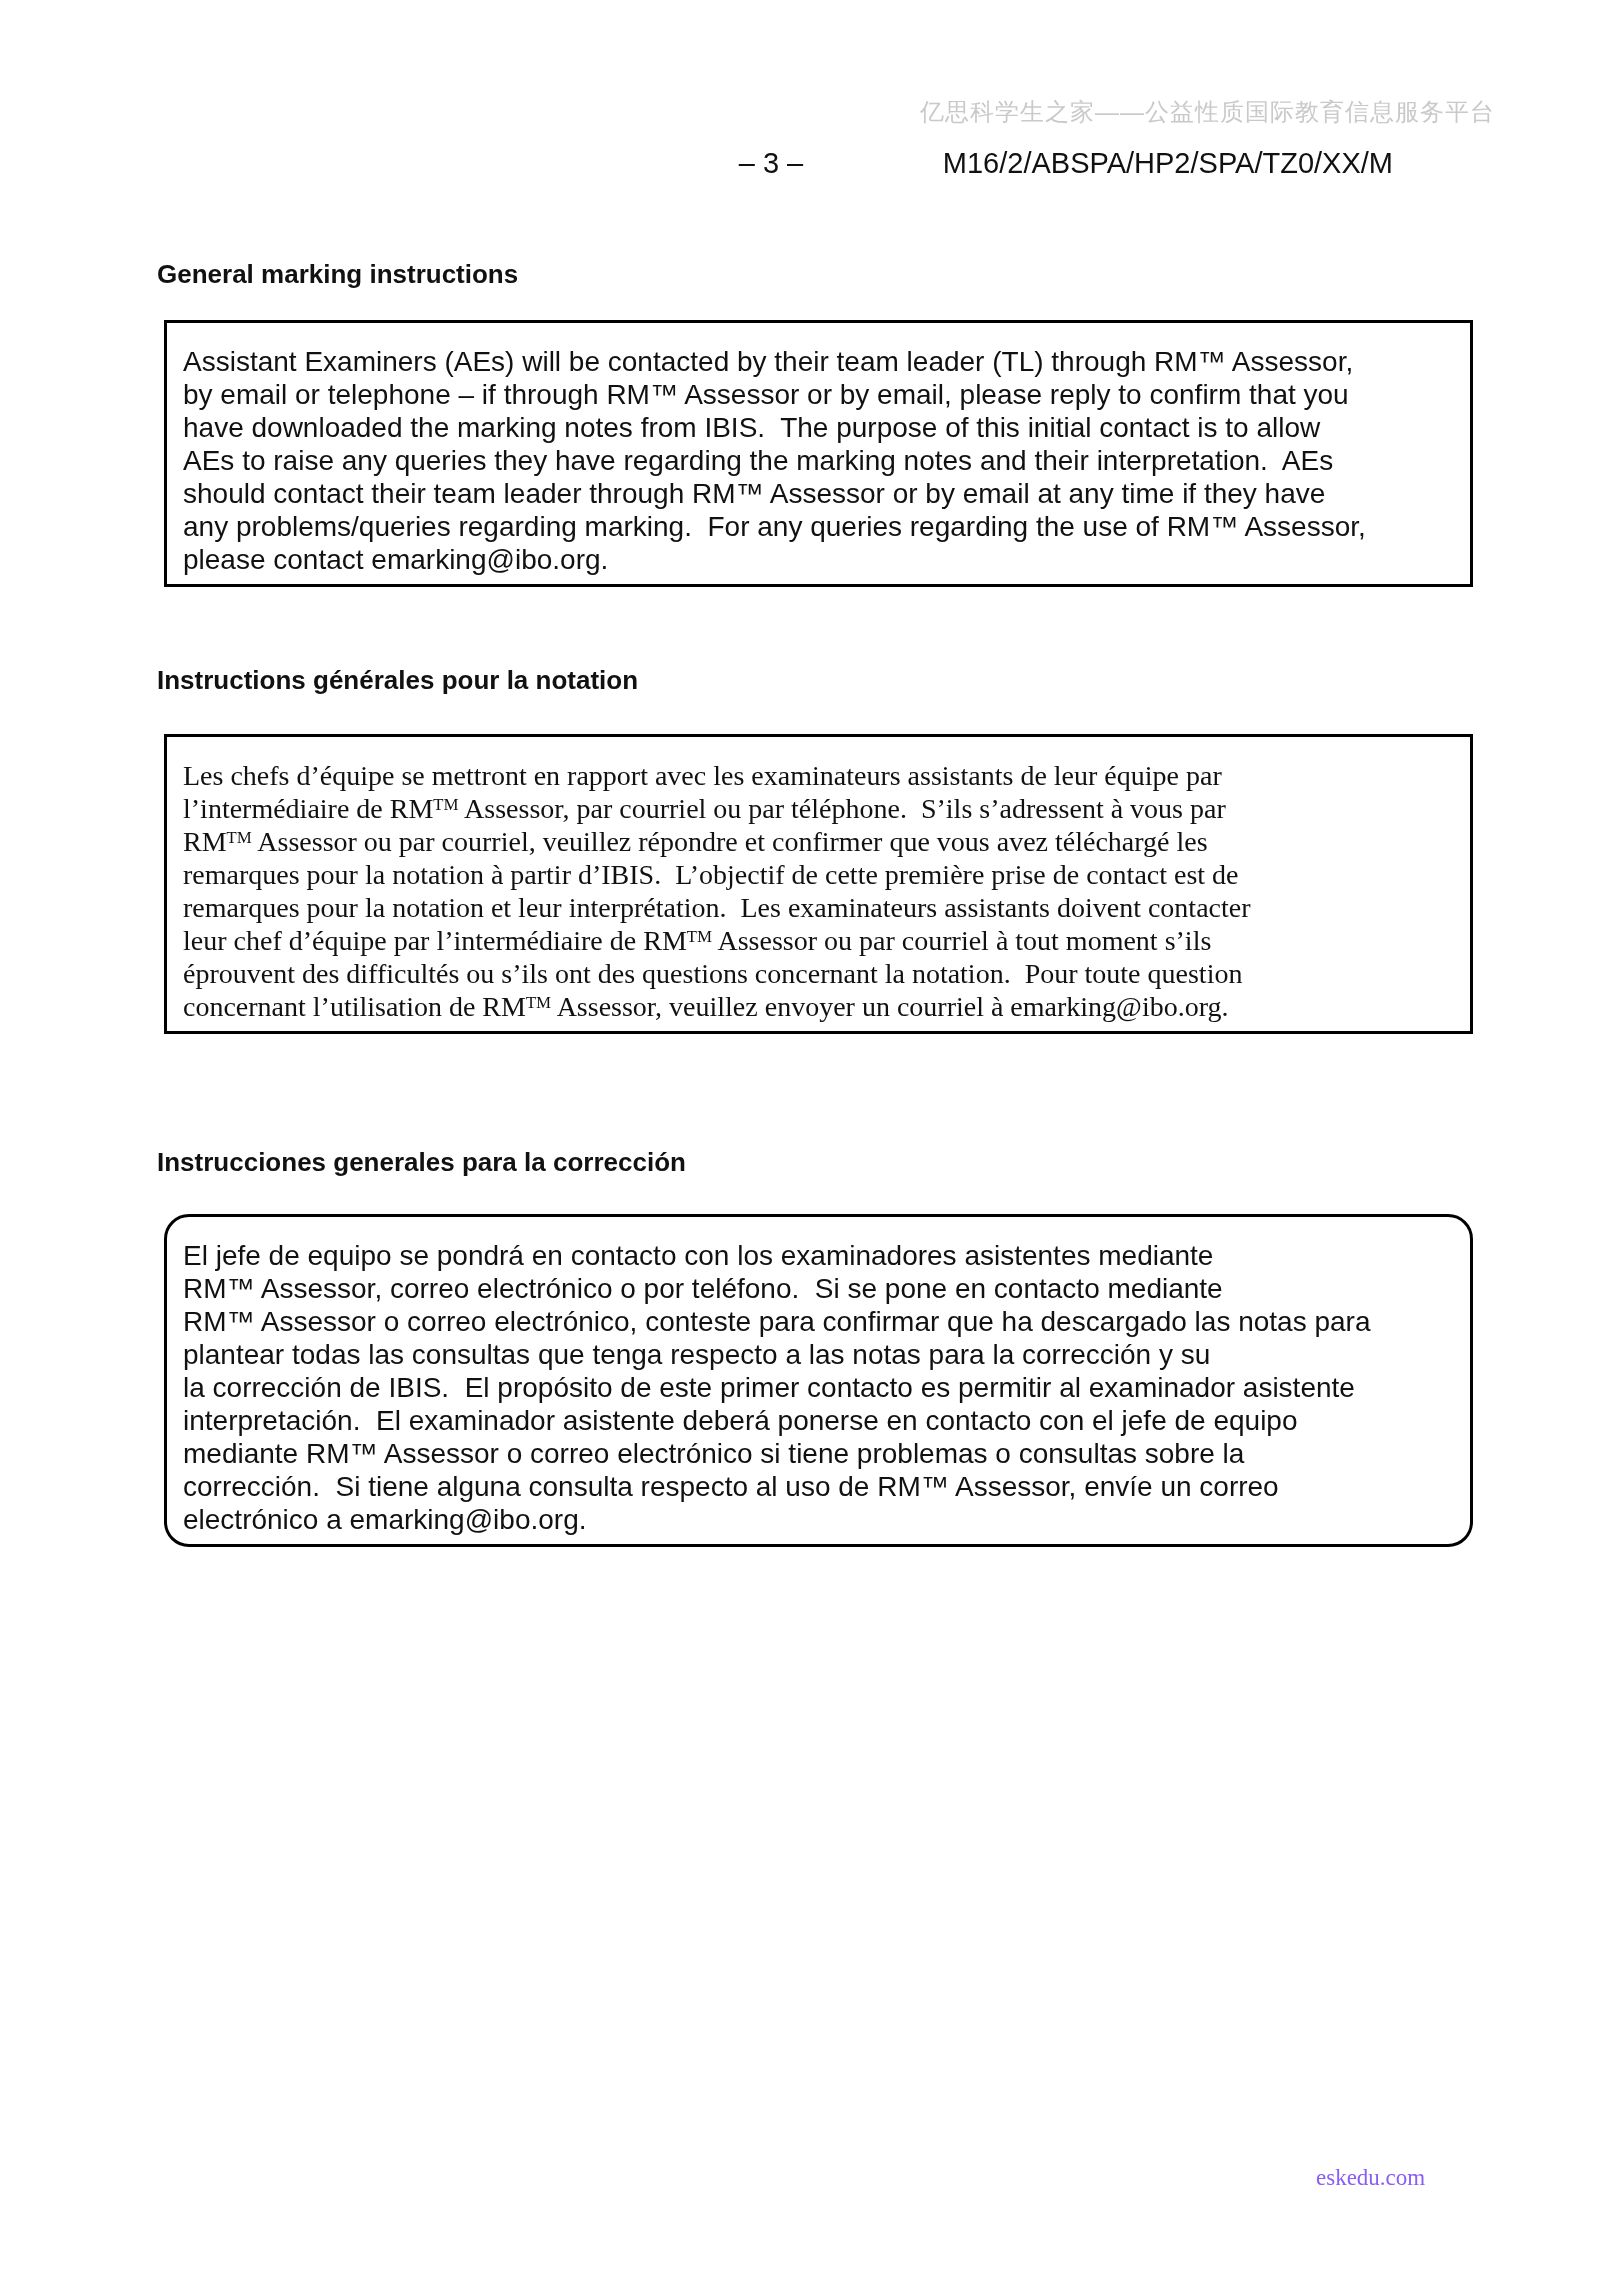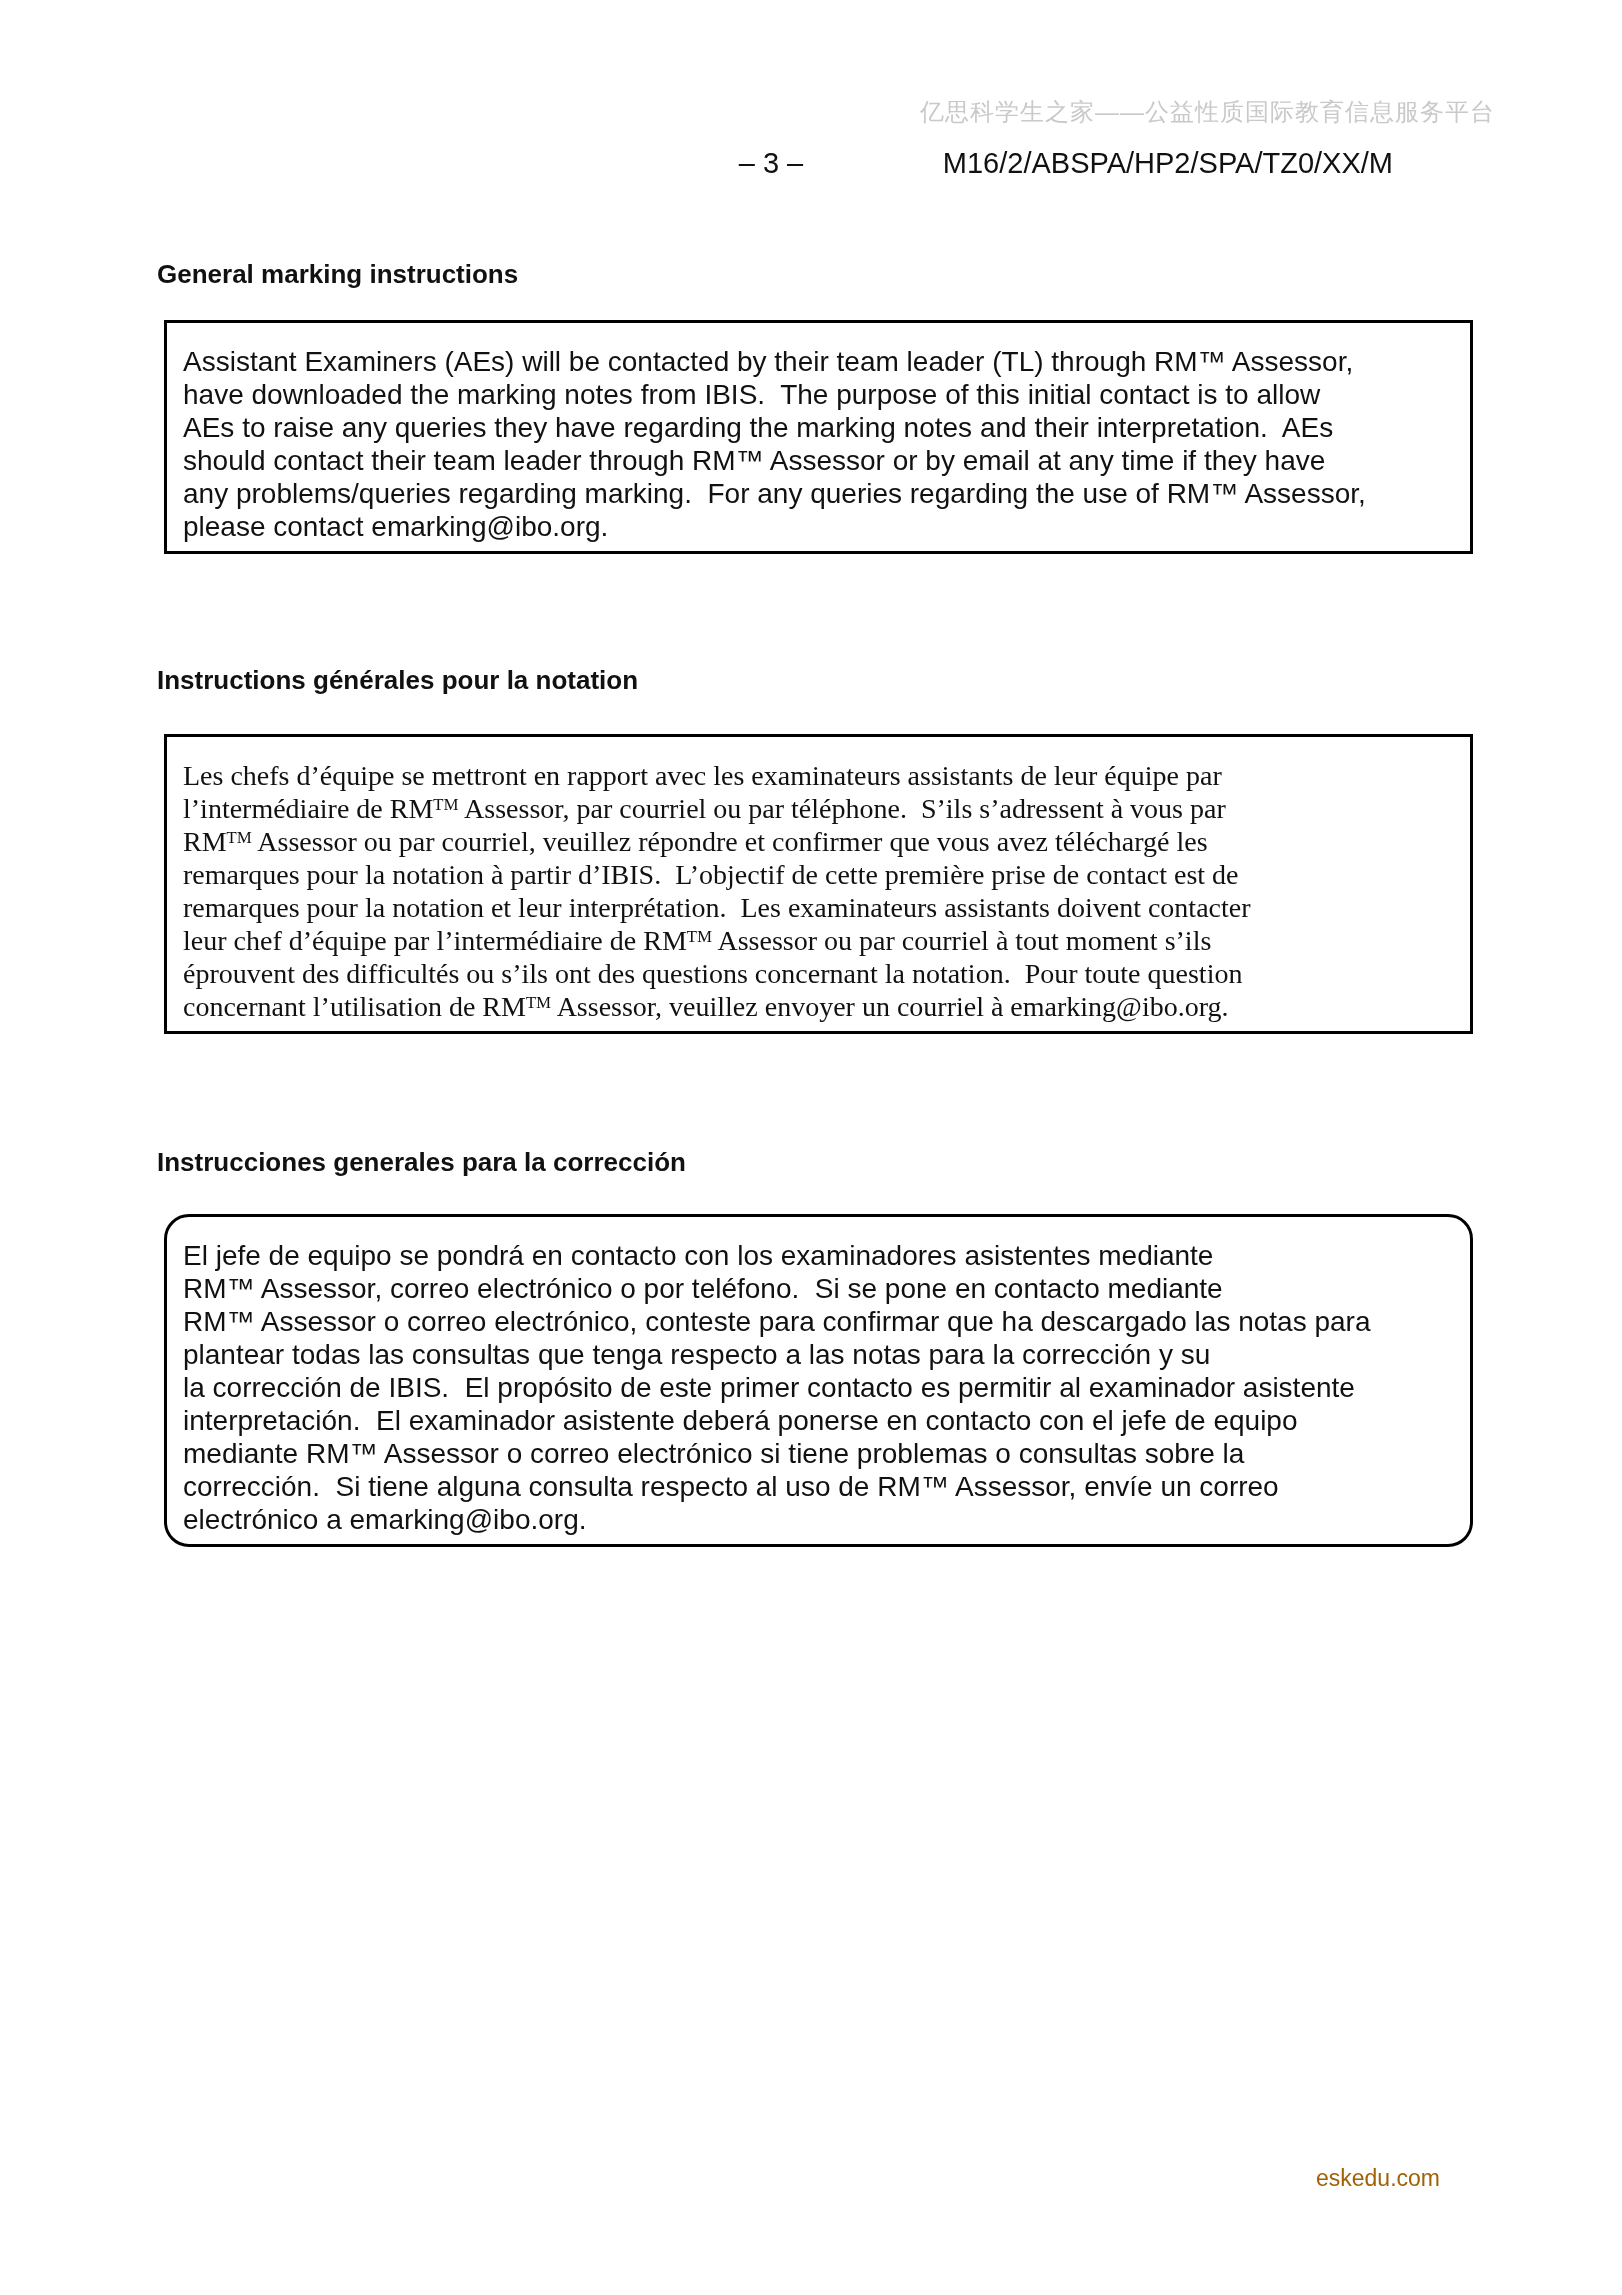--- a/index.html
+++ b/index.html
@@ -62,41 +62,42 @@
   #heading-en { top: 239px; }
   #box-en     { top: 300px; }
   #heading-fr { top: 645px; }
   #box-fr     { top: 714px; font-family: Liberation Serif, serif; }
   #heading-es { top: 1127px; text-align: right; }
   #box-es     { top: 1194px; border-radius: 25px; }
   .watermark-bottom {
     position: absolute;
     top: 2145px;
     left: 1316px;
-    font-family: Liberation Sans, sans-serif;
+    font-family: Liberation Serif, serif;
     font-size: 23px;
-    color: #a16207;
+    color: #8b5cf6;
     white-space: pre;
   }
 </style>
 </head>
 <body>
 
 <div class="page">
 
   <div class="watermark-top">亿思科学生之家——公益性质国际教育信息服务平台</div>
 
   <div class="page-number">– 3 –</div>
 
   <div class="doc-code">M16/2/ABSPA/HP2/SPA/TZ0/XX/M</div>
 
   <div class="section-heading" id="heading-en">General marking instructions</div>
 
   <div class="instruction-box" id="box-en">
       <div class="box-line">Assistant Examiners (AEs) will be contacted by their team leader (TL) through RM™ Assessor,</div>
+      <div class="box-line">by email or telephone – if through RM™ Assessor or by email, please reply to confirm that you</div>
       <div class="box-line">have downloaded the marking notes from IBIS.  The purpose of this initial contact is to allow</div>
       <div class="box-line">AEs to raise any queries they have regarding the marking notes and their interpretation.  AEs</div>
       <div class="box-line">should contact their team leader through RM™ Assessor or by email at any time if they have</div>
       <div class="box-line">any problems/queries regarding marking.  For any queries regarding the use of RM™ Assessor,</div>
       <div class="box-line">please contact emarking@ibo.org.</div>
     </div>
 
   <div class="section-heading" id="heading-fr">Instructions générales pour la notation</div>
 
   <div class="instruction-box" id="box-fr">

